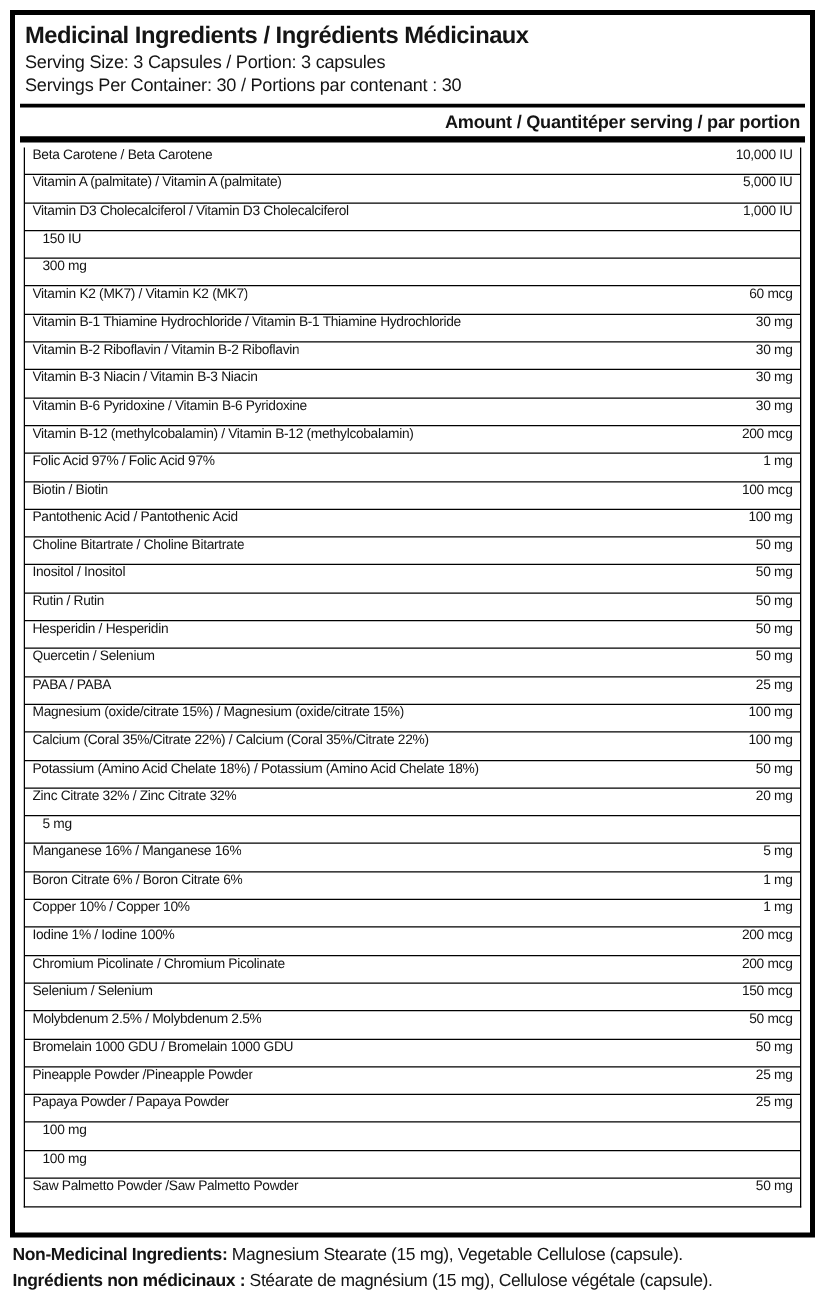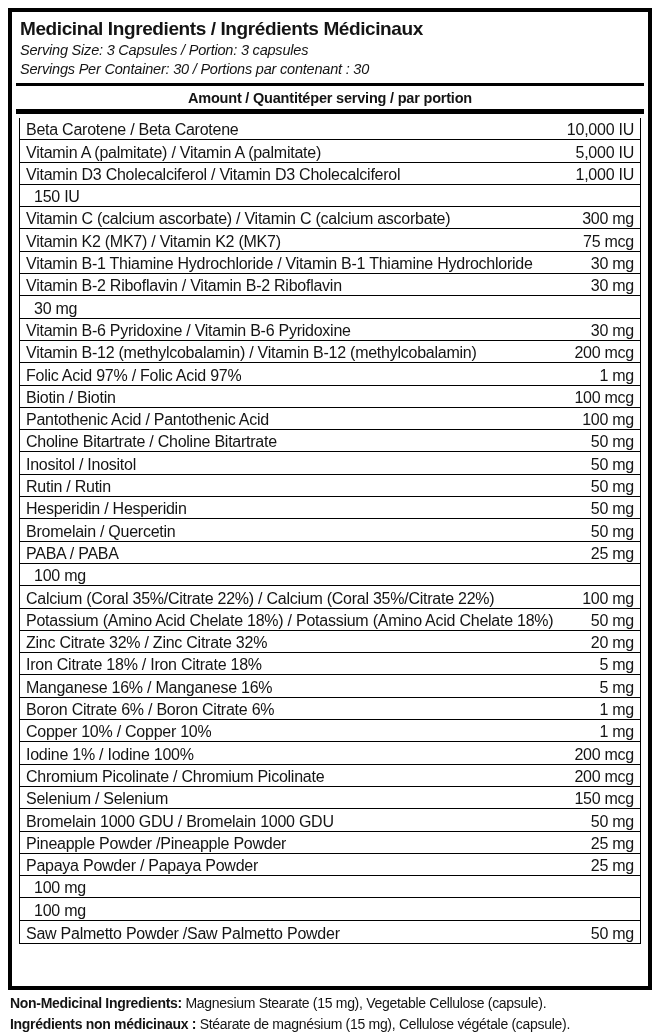--- a/index.html
+++ b/index.html
@@ -27,50 +27,49 @@
     font-weight: bold;
     letter-spacing: -0.4px;
     line-height: 24px;
     margin: 2px 0 0 4px;
   }
   .label-subline {
     font-size: 14.5px;
     letter-spacing: -0.2px;
     line-height: 19px;
     margin-left: 4px;
-    font-style: italic;
   }
 
   .bar-thin  { height: 3px; background: #000; margin-top: 4px; }
   .bar-thick { height: 5px; background: #000; }
 
   .col-header {
     display: flex;
-    justify-content: center;
+    justify-content: flex-end;
     align-items: center;
     font-size: 14.5px;
     font-weight: bold;
     letter-spacing: -0.2px;
     height: 23px;
     padding: 0 4px;
   }
 
   .rows {
     margin: 4px 3px 0 3px;
     border-left: 1.5px solid #000;
     border-right: 1.5px solid #000;
     border-bottom: 1.5px solid #000;
   }
   .row {
     display: flex;
     justify-content: space-between;
-    align-items: flex-end;
+    align-items: flex-start;
     height: 22.3px;
     padding: 0 6px;
-    font-size: 16px;
+    font-size: 11px;
     letter-spacing: -0.25px;
     border-bottom: 1px solid #000;
   }
   .row:last-child { border-bottom: none; }
   .row .name { white-space: nowrap; overflow: hidden; }
   .row .amt  { white-space: nowrap; padding-left: 8px; }
 
   .footer {
     position: absolute;
     left: 10px; top: 993px;
@@ -117,40 +116,40 @@
   <div class="row">
     <span class="name">Vitamin D3 Cholecalciferol / Vitamin D3 Cholecalciferol</span>
     <span class="amt">1,000 IU</span>
   </div>
 
   <div class="row">
     <span class="amt">150 IU</span>
   </div>
 
   <div class="row">
-    <span class="name">Vitamin C (calcium ascorbate) / Vitamin C (calcium ascorbate)</span>
     <span class="amt">300 mg</span>
   </div>
 
   <div class="row">
     <span class="name">Vitamin K2 (MK7) / Vitamin K2 (MK7)</span>
-    <span class="amt">75 mcg</span>
+    <span class="amt">60 mcg</span>
   </div>
 
   <div class="row">
     <span class="name">Vitamin B-1 Thiamine Hydrochloride / Vitamin B-1 Thiamine Hydrochloride</span>
     <span class="amt">30 mg</span>
   </div>
 
   <div class="row">
     <span class="name">Vitamin B-2 Riboflavin / Vitamin B-2 Riboflavin</span>
     <span class="amt">30 mg</span>
   </div>
 
   <div class="row">
+    <span class="name">Vitamin B-3 Niacin / Vitamin B-3 Niacin</span>
     <span class="amt">30 mg</span>
   </div>
 
   <div class="row">
     <span class="name">Vitamin B-6 Pyridoxine / Vitamin B-6 Pyridoxine</span>
     <span class="amt">30 mg</span>
   </div>
 
   <div class="row">
     <span class="name">Vitamin B-12 (methylcobalamin) / Vitamin B-12 (methylcobalamin)</span>
@@ -186,51 +185,51 @@
     <span class="name">Rutin / Rutin</span>
     <span class="amt">50 mg</span>
   </div>
 
   <div class="row">
     <span class="name">Hesperidin / Hesperidin</span>
     <span class="amt">50 mg</span>
   </div>
 
   <div class="row">
-    <span class="name">Bromelain / Quercetin</span>
+    <span class="name">Quercetin / Selenium</span>
     <span class="amt">50 mg</span>
   </div>
 
   <div class="row">
     <span class="name">PABA / PABA</span>
     <span class="amt">25 mg</span>
   </div>
 
   <div class="row">
+    <span class="name">Magnesium (oxide/citrate 15%) / Magnesium (oxide/citrate 15%)</span>
     <span class="amt">100 mg</span>
   </div>
 
   <div class="row">
     <span class="name">Calcium (Coral 35%/Citrate 22%) / Calcium (Coral 35%/Citrate 22%)</span>
     <span class="amt">100 mg</span>
   </div>
 
   <div class="row">
     <span class="name">Potassium (Amino Acid Chelate 18%) / Potassium (Amino Acid Chelate 18%)</span>
     <span class="amt">50 mg</span>
   </div>
 
   <div class="row">
     <span class="name">Zinc Citrate 32% / Zinc Citrate 32%</span>
     <span class="amt">20 mg</span>
   </div>
 
 
   <div class="row">
-    <span class="name">Iron Citrate 18% / Iron Citrate 18%</span>
     <span class="amt">5 mg</span>
   </div>
 
   <div class="row">
     <span class="name">Manganese 16% / Manganese 16%</span>
     <span class="amt">5 mg</span>
   </div>
 
   <div class="row">
     <span class="name">Boron Citrate 6% / Boron Citrate 6%</span>
@@ -250,20 +249,24 @@
   <div class="row">
     <span class="name">Chromium Picolinate / Chromium Picolinate</span>
     <span class="amt">200 mcg</span>
   </div>
 
   <div class="row">
     <span class="name">Selenium / Selenium</span>
     <span class="amt">150 mcg</span>
   </div>
 
+  <div class="row">
+    <span class="name">Molybdenum 2.5% / Molybdenum 2.5%</span>
+    <span class="amt">50 mcg</span>
+  </div>
 
   <div class="row">
     <span class="name">Bromelain 1000 GDU / Bromelain 1000 GDU</span>
     <span class="amt">50 mg</span>
   </div>
 
   <div class="row">
     <span class="name">Pineapple Powder /Pineapple Powder</span>
     <span class="amt">25 mg</span>
   </div>

